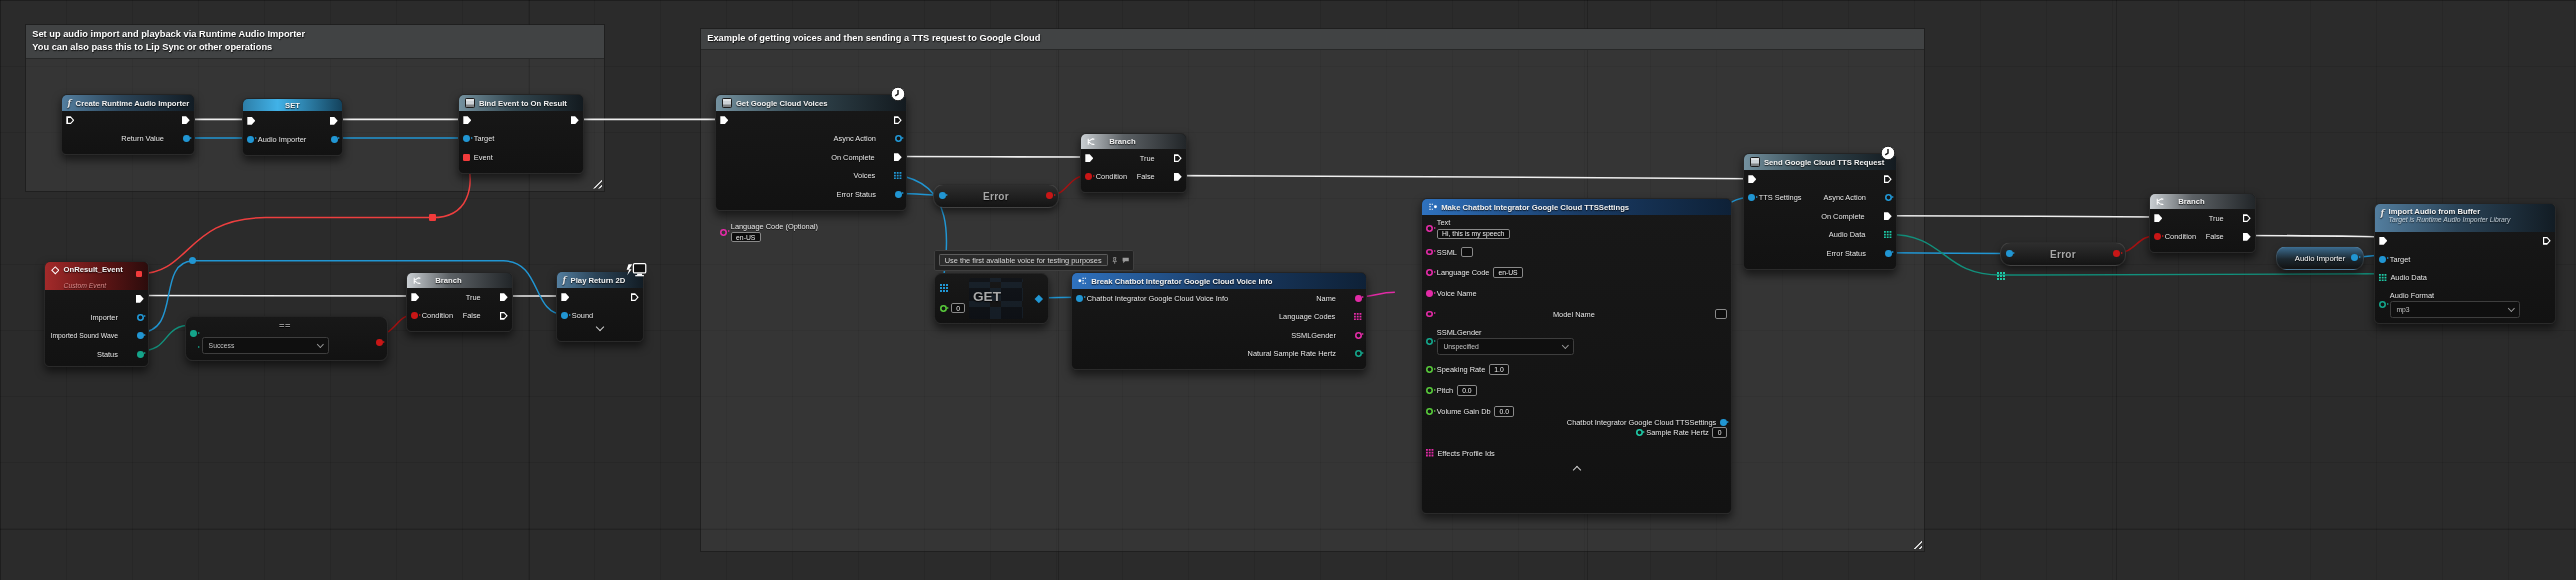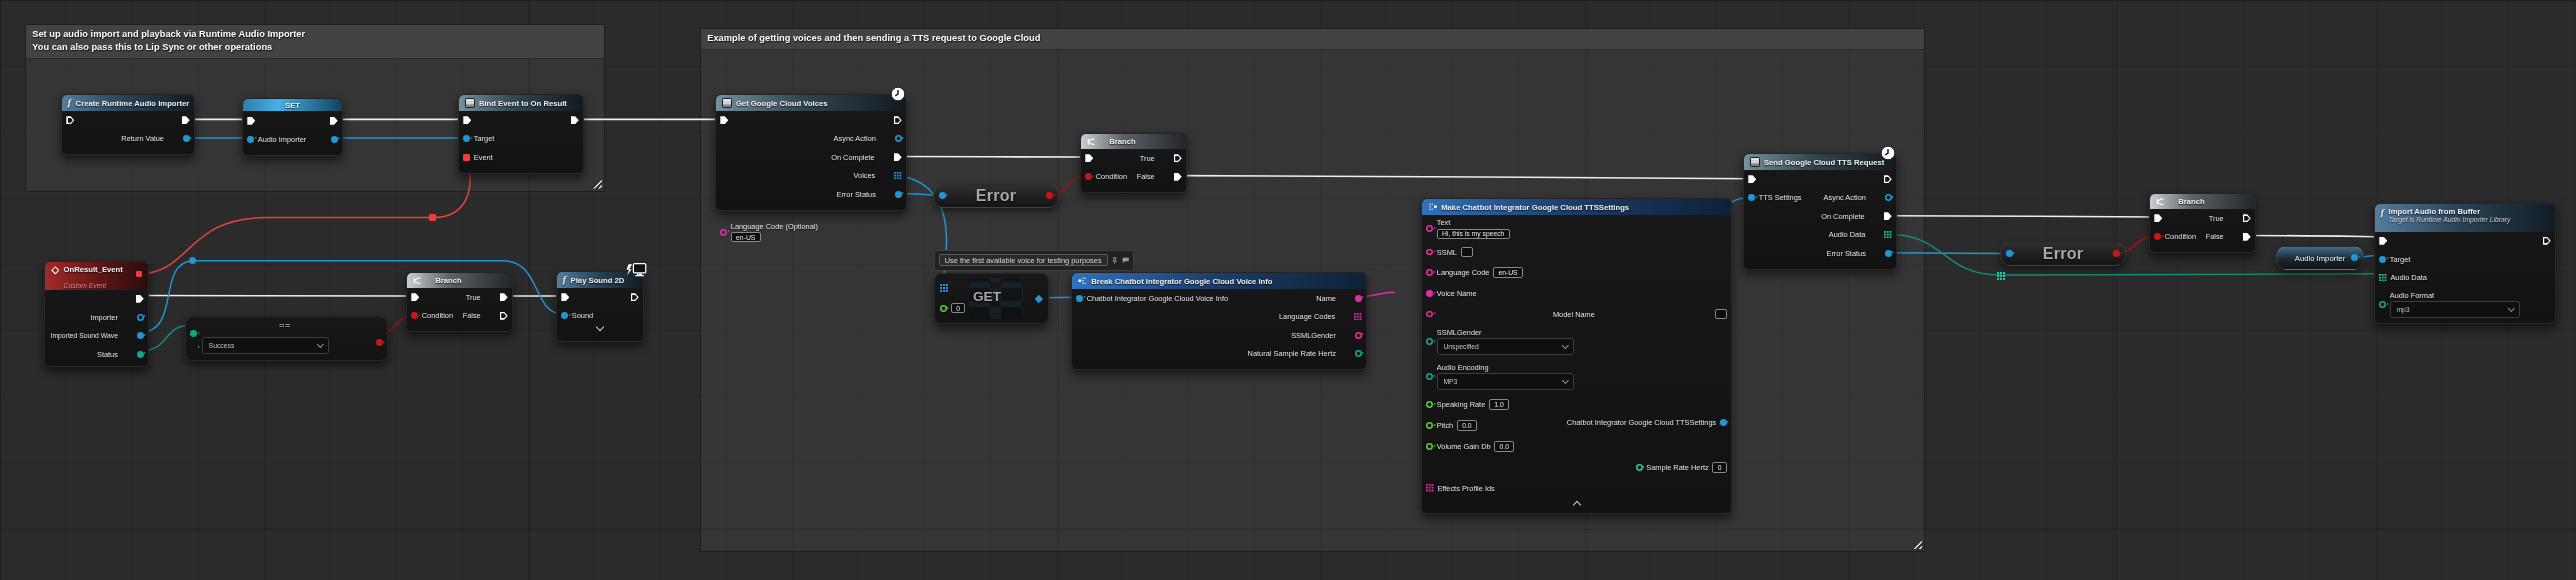--- a/index.html
+++ b/index.html
@@ -57,21 +57,21 @@
   .chevu{width:5px;height:5px;border-right:1.4px solid #cfcfcf;border-bottom:1.4px solid #cfcfcf;
     transform:rotate(-135deg);margin-bottom:-2.5px;}
   .ddchev{width:3.7px;height:3.7px;border-right:1.2px solid #9a9a9a;border-bottom:1.2px solid #9a9a9a;
     transform:rotate(45deg);margin-top:-1.9px;flex:none;}
   .stack{display:flex;flex-direction:column;gap:1.2px;}
   .ficon{font-family:"DejaVu Serif",serif;font-style:italic;font-weight:bold;color:#e8e8e8;font-size:8.6px;flex:none;}
   .gicon{width:8px;height:7.4px;background:#cdd2d6;border-radius:1.2px;border:0.6px solid #1c1c1c;flex:none;
     box-shadow:inset 0 1.9px 0 rgba(255,255,255,.4),inset 0 -2.5px 0 rgba(0,0,0,.38);}
   .pill{position:absolute;z-index:3;background:linear-gradient(#2e2e2e,#141414);border:0.6px solid rgba(255,255,255,.1);
     border-radius:10.5px;box-shadow:0 3.7px 7.4px rgba(0,0,0,.5);display:flex;align-items:center;justify-content:center;}
-  .errtxt{font-weight:bold;font-size:16px;color:#a8a8a8;text-shadow:0 1.2px 1.2px rgba(0,0,0,.9);letter-spacing:0.3px;}
+  .errtxt{font-weight:bold;font-size:10px;color:#a8a8a8;text-shadow:0 1.2px 1.2px rgba(0,0,0,.9);letter-spacing:0.3px;}
   .varpill{background:linear-gradient(#3c6d91,#1c2830 55%,#121212);}
   .clock{position:absolute;z-index:4;}
   .reroute{position:absolute;z-index:4;}
   .note{position:absolute;z-index:4;background:#212121;border:0.6px solid #3f3f3f;border-radius:1.9px;
     display:flex;align-items:center;gap:3.7px;padding:1.9px 3.7px;}
   .notefield{border:0.6px solid #5c5c5c;background:#2b2b2b;border-radius:1.2px;padding:0.6px 5px;font-size:7.4px;color:#d8d8d8;white-space:nowrap;}
   .bigop{font-weight:bold;color:#8f8f8f;font-size:9.3px;letter-spacing:0.6px;text-shadow:0 0.6px 0.6px #000;}
   .watermark{position:absolute;inset:3.7px 25px 3.7px 34px;opacity:.5;
     background-image:linear-gradient(#1c3document 0 0);
     background:repeating-linear-gradient(90deg,#1d3a57 0 21px,transparent 21px 32px),
@@ -334,21 +334,21 @@
       <span class="r">
         <span class="plabel">False</span>
         <span class="pe h"></span>
       </span>
     </div>
   </div>
 
   <div class="node" style="left:556px;top:271px;width:86px;height:69px">
     <div class="nhead hfn">
       <span class="ficon">f</span>
-      <span>Play Sound 2D</span>
+      <span>Play Return 2D</span>
     </div>
     <div class="row">
       <span class="pe"></span>
       <span class="pe h"></span>
     </div>
     <div class="row">
       <span class="l">
         <span class="pd obj"></span>
         <span class="plabel">Sound</span>
       </span>
@@ -511,30 +511,20 @@
       <span class="pd enm h"></span>
       <span class="stack">
         <span class="plabel">SSMLGender</span>
         <span class="dd" style="width:124px">
           <span>Unspecified</span>
           <span class="ddchev"></span>
         </span>
       </span>
     </div>
 
-    <div class="row" style="height:35px;justify-content:flex-start">
-      <span class="pd enm h"></span>
-      <span class="stack">
-        <span class="plabel">Audio Encoding</span>
-        <span class="dd" style="width:124px">
-          <span>MP3</span>
-          <span class="ddchev"></span>
-        </span>
-      </span>
-    </div>
 
     <div class="row" style="height:21px;justify-content:flex-start">
       <span class="pd flt h"></span>
       <span class="plabel">Speaking Rate</span>
       <span class="ibox">1.0</span>
     </div>
 
     <div class="row" style="height:21px;justify-content:flex-start">
       <span class="pd flt h"></span>
       <span class="plabel">Pitch</span>

